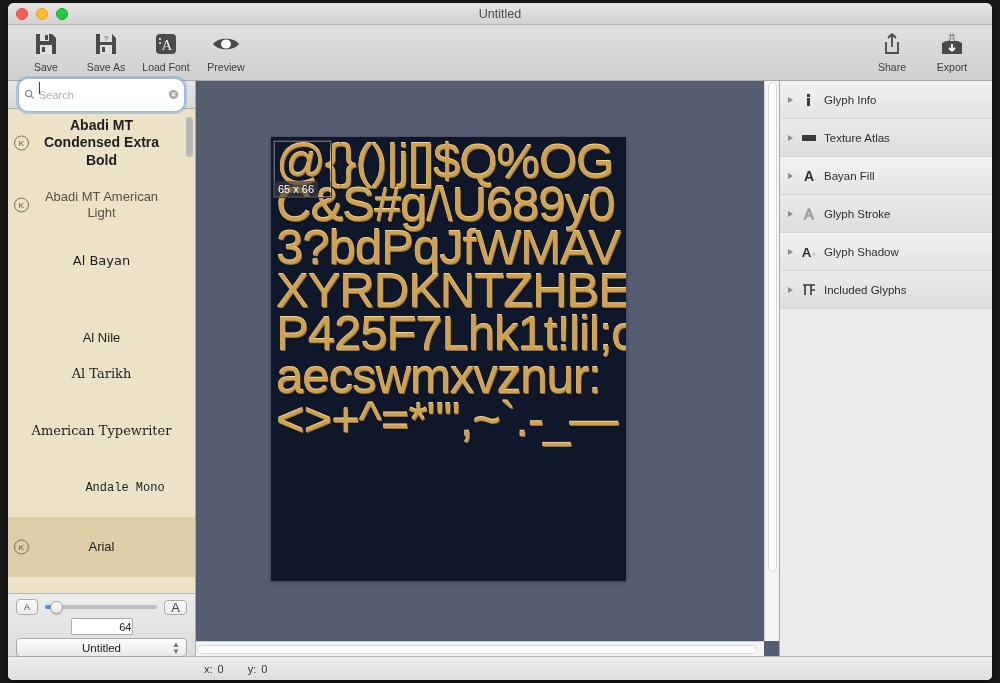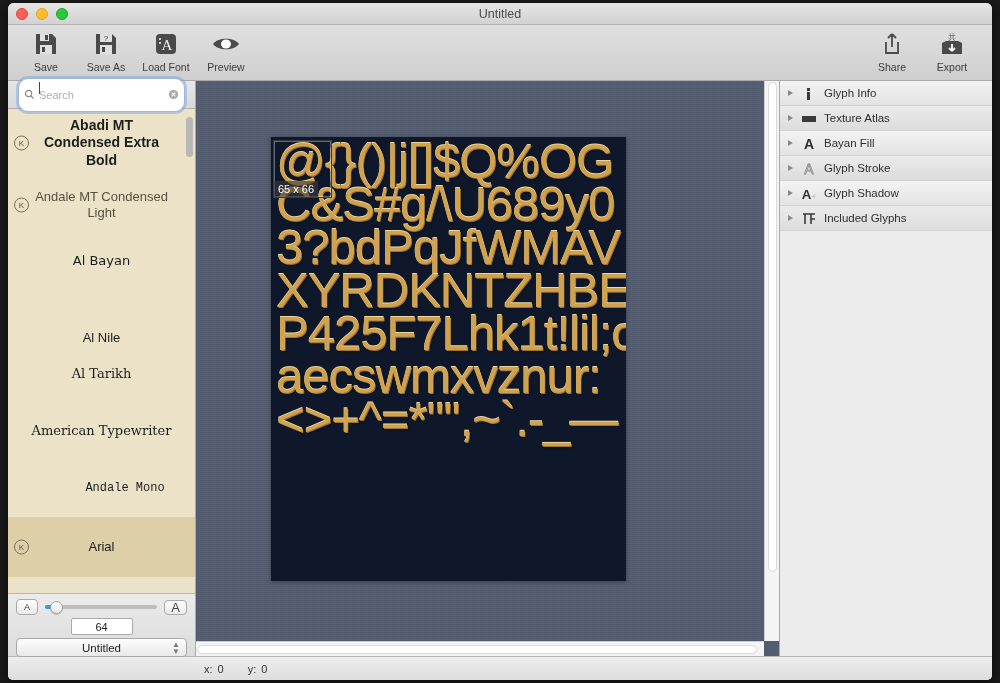--- a/index.html
+++ b/index.html
@@ -133,21 +133,21 @@
   .track { position: absolute; left: 0; right: 0; height: 4px; border-radius: 2px; background: #bdbdbd; }
   .track-fill { position: absolute; left: 0; height: 4px; border-radius: 2px; background: #4a90e2; }
   .knob {
     position: absolute; width: 13px; height: 13px; border-radius: 50%;
     background: linear-gradient(#ffffff,#e6e6e6);
     border: 1px solid #a0a0a0; box-shadow: 0 1px 1px rgba(0,0,0,.2);
   }
   .size-box {
     align-self: center; width: 62px; height: 17px;
     background: #fff; border: 1px solid #a9a9a9; border-radius: 2px;
-    font-size: 11px; color: #222; text-align: center; line-height: 16px;
+    font-size: 11px; color: #222; text-align: right; line-height: 16px;
   }
   .style-select {
     height: 19px; border: 1px solid #a9a9a9; border-radius: 4px;
     background: linear-gradient(#fdfdfd,#e9e9e9);
     font-size: 11.5px; color: #222; text-align: center; line-height: 18px;
     position: relative;
   }
   .stepper { position: absolute; right: 6px; top: 2px; font-size: 8px; color: #777; line-height: 7px; }
 
   
@@ -211,21 +211,21 @@
     position: absolute; right: 0; bottom: 0; width: 15px; height: 15px;
     background: #545d70;
   }
 
   
   .inspector {
     width: 213px; flex: none;
     background: #ececec; border-left: 1px solid #a9a9a9;
   }
   .insp-row {
-    height: 25px; display: flex; align-items: center; gap: 7px;
+    height: 38px; display: flex; align-items: center; gap: 7px;
     padding: 0 8px;
     border-bottom: 1px solid #d2d2d2;
     background: linear-gradient(#f3f3f3,#e3e3e3);
   }
   .insp-row:nth-child(even) { background: linear-gradient(#ebebeb,#dcdcdc); }
   .tri {
     width: 0; height: 0; flex: none;
     border-left: 5px solid #8a8a8a;
     border-top: 3.5px solid transparent;
     border-bottom: 3.5px solid transparent;
@@ -356,21 +356,21 @@
         </div>
       </div>
 
       <div class="font-list" id="font-list">
           <div class="font-row" style="height: 68px;">
             <div class="kbadge">K</div>
             <div class="fname" style="font-family: &quot;Liberation Sans&quot;, sans-serif; font-weight: 700; font-size: 14px;">Abadi MT Condensed Extra Bold</div>
           </div>
           <div class="font-row" style="height: 56px;">
             <div class="kbadge">K</div>
-            <div class="fname" style="font-family: &quot;Liberation Sans&quot;, sans-serif; color: rgb(85, 80, 63);">Andale MT Condensed Light</div>
+            <div class="fname" style="font-family: &quot;Liberation Sans&quot;, sans-serif; color: rgb(85, 80, 63);">Abadi MT American Light</div>
           </div>
           <div class="font-row" style="height: 56px;">
             <div class="fname" style="font-family: &quot;DejaVu Sans&quot;, sans-serif;">Al Bayan</div>
           </div>
           <div class="font-row" style="height: 57px; align-items: flex-end;">
             <div class="fname" style="font-family: &quot;Liberation Sans&quot;, sans-serif;">Al Nile</div>
           </div>
           <div class="font-row" style="height: 57px;">
             <div class="fname" style="font-family: &quot;DejaVu Serif&quot;, serif;">Al Tarikh</div>
           </div>

